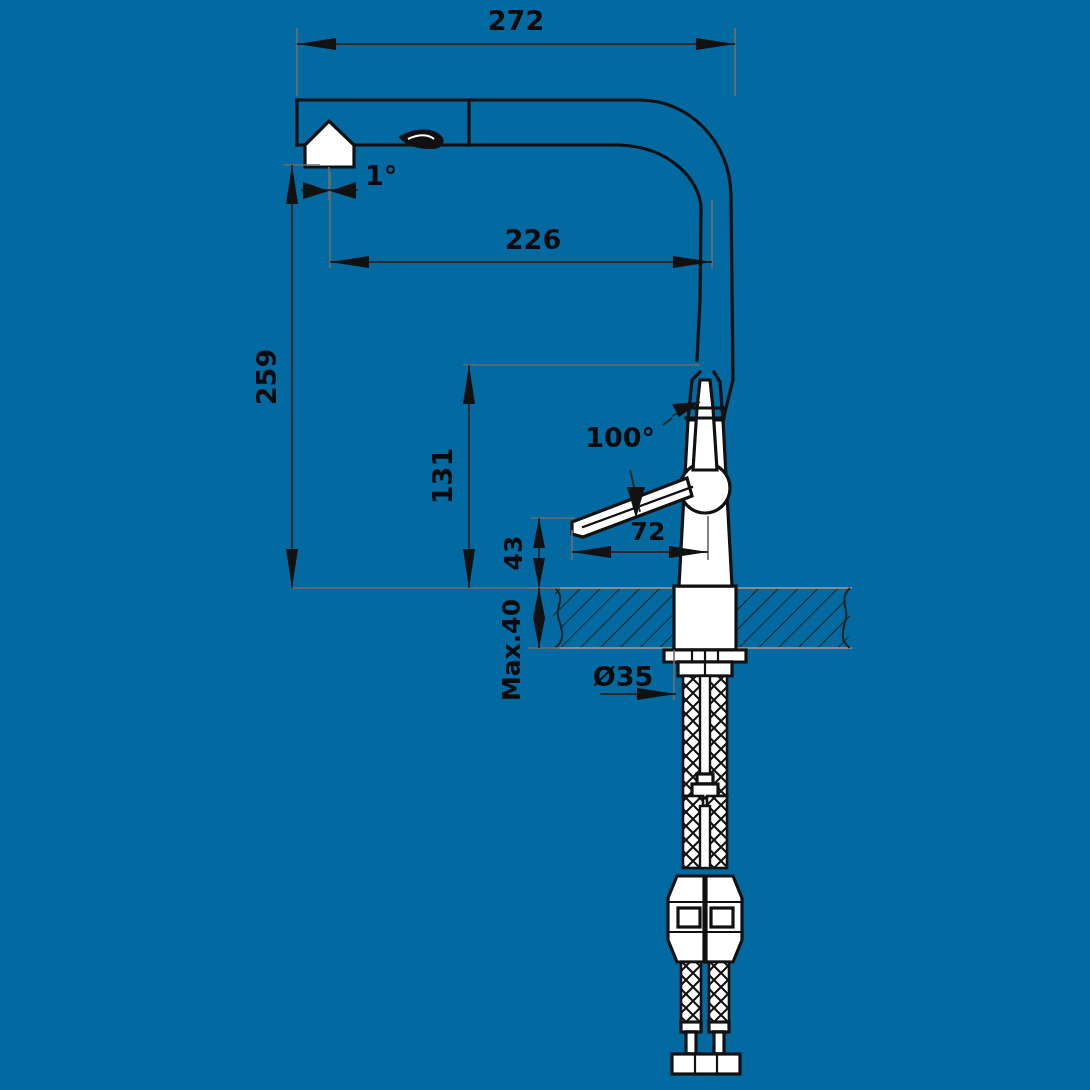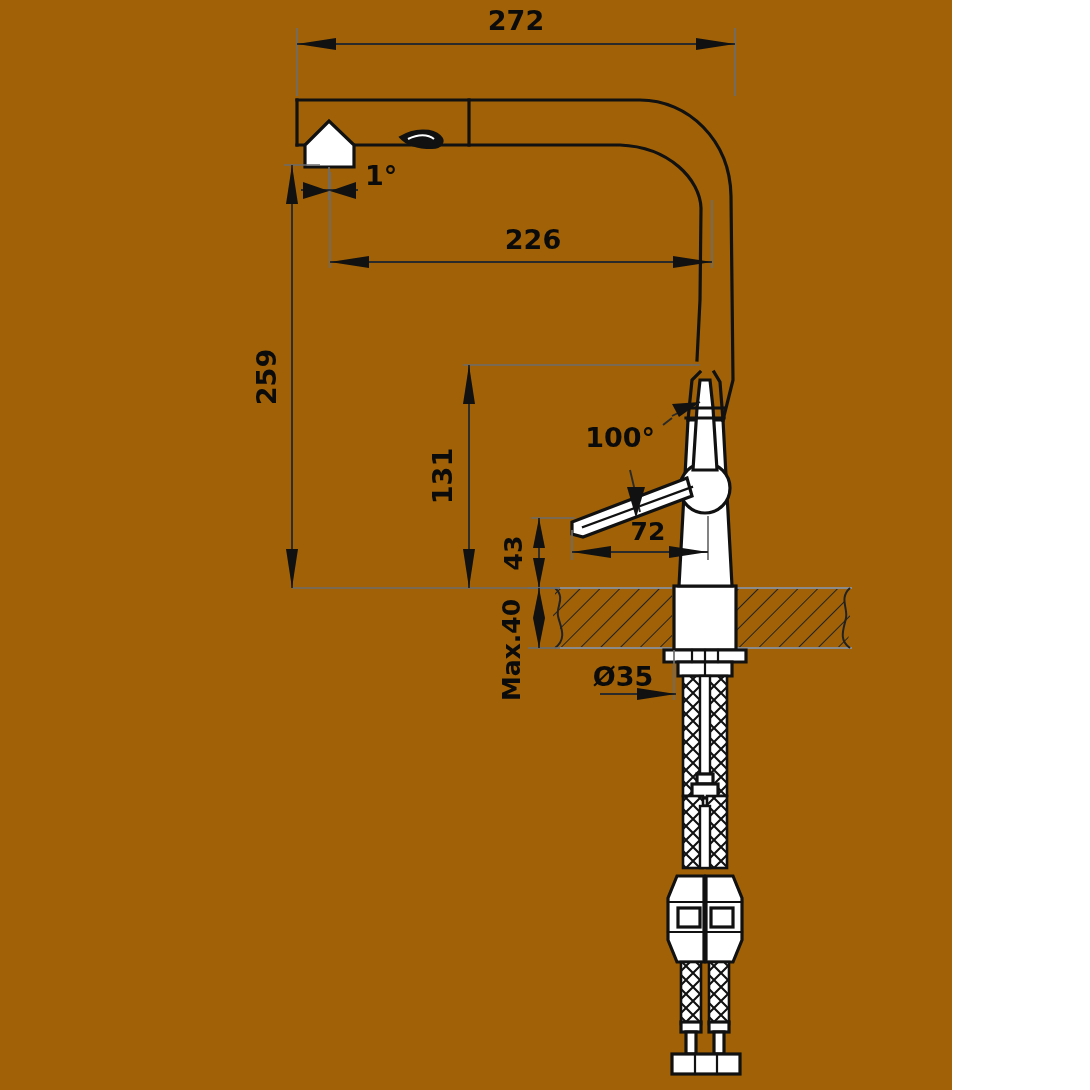--- a/index.html
+++ b/index.html
@@ -5,23 +5,23 @@
   html, body {
     margin: 0;
     padding: 0;
     background: #ffffff;
   }
   body {
     font-family: "DejaVu Sans", sans-serif;
   }
   #drawing-root {
     position: relative;
-    width: 952px;
+    width: 1090px;
     height: 1090px;
-    background: #a16207;
+    background: #0369a1;
     overflow: hidden;
     text-decoration: underline;
   }
   svg.sheet {
     display: block;
     width: 1090px;
     height: 1090px;
   }
   .dim-text {
     font-family: "DejaVu Sans", sans-serif;

